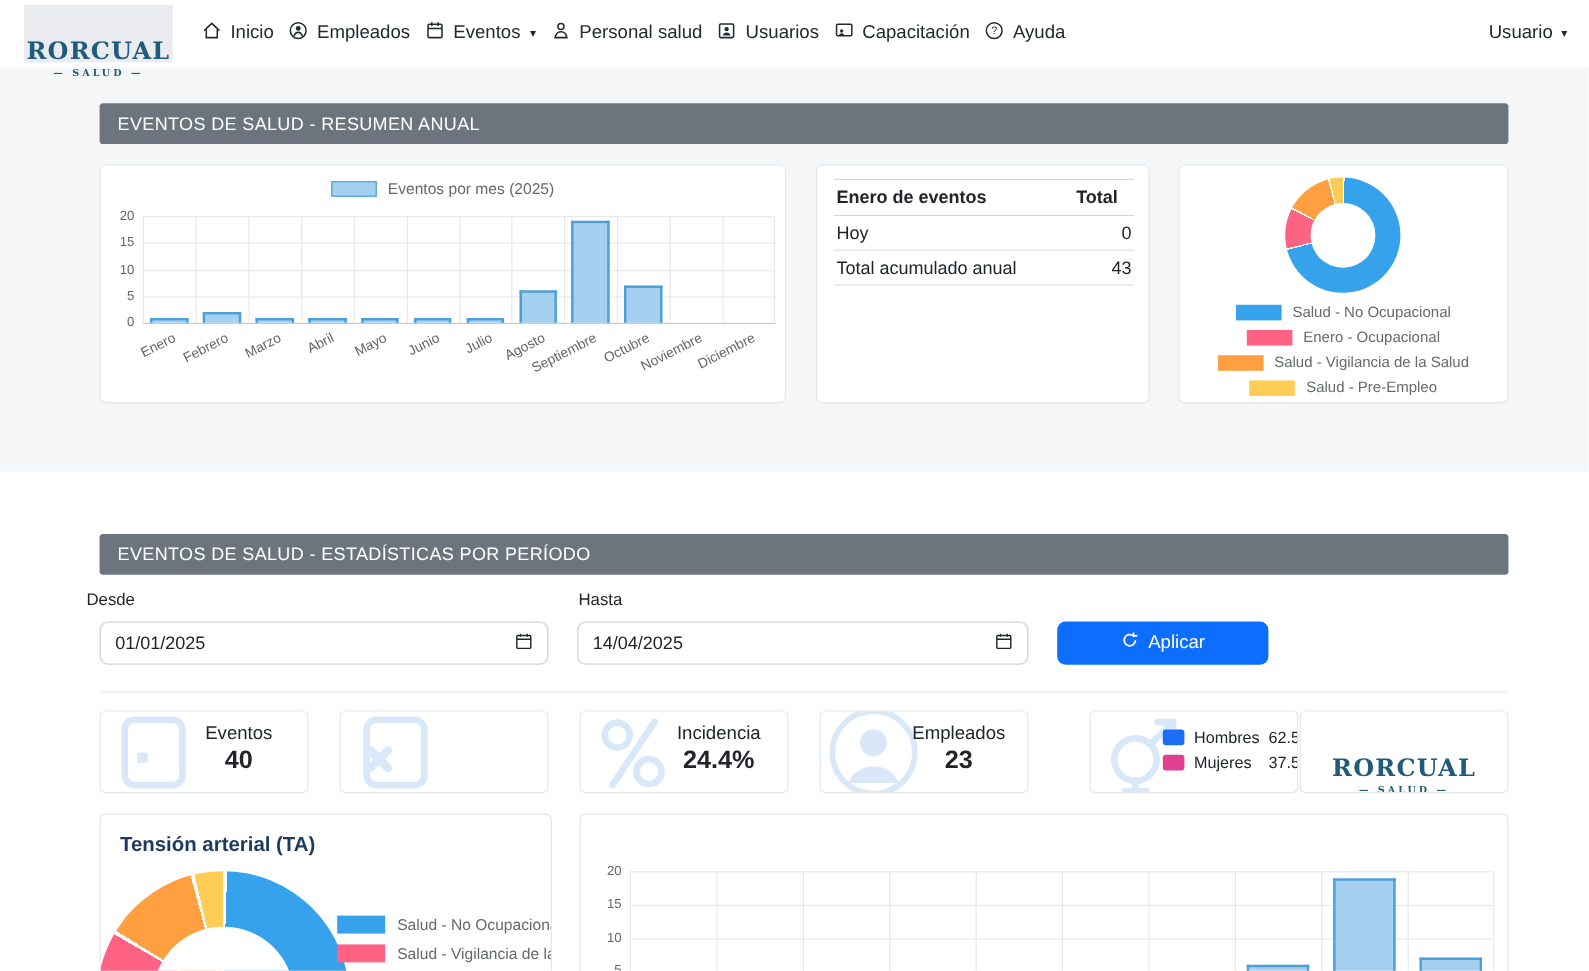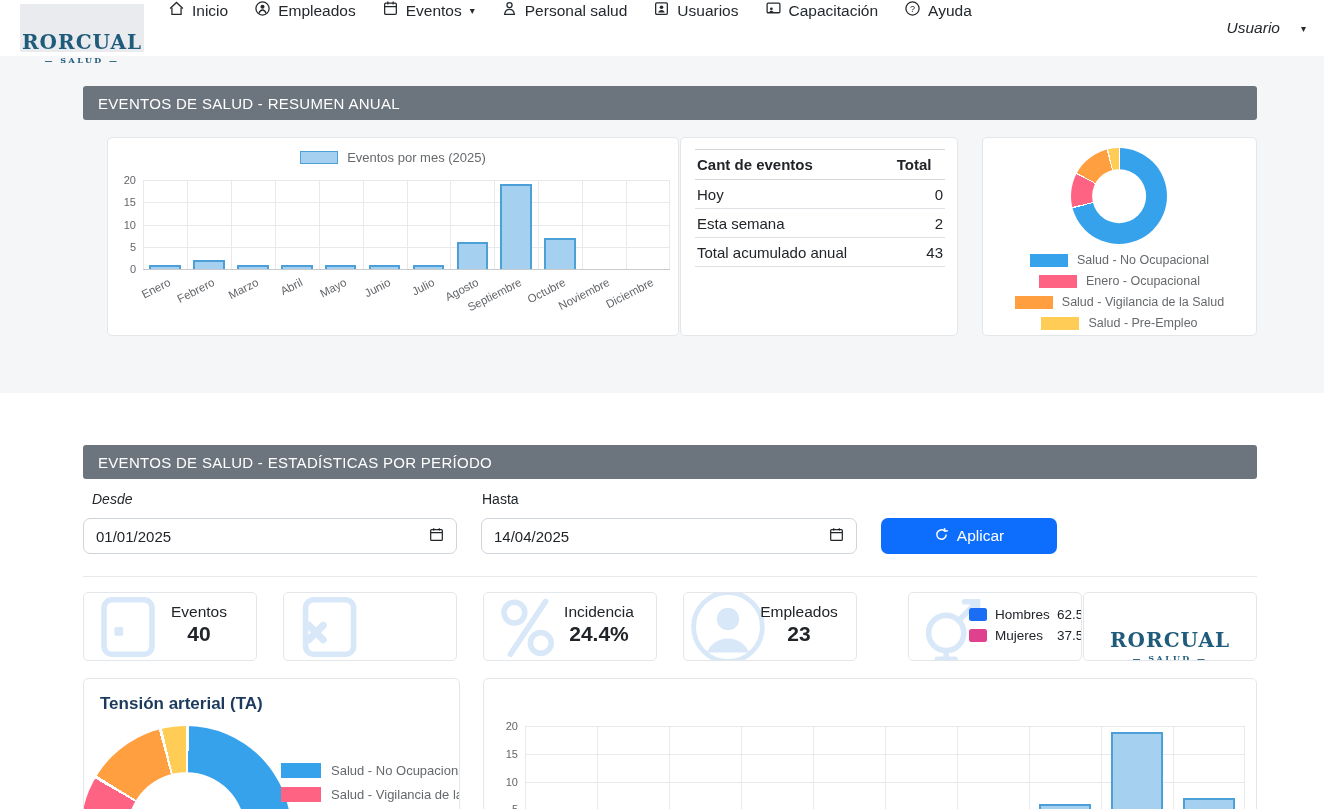--- a/index.html
+++ b/index.html
@@ -7,37 +7,37 @@
     font-family:"Liberation Sans","DejaVu Sans",sans-serif; color:#212529; position:relative; }
 
   
   .topbar { position:absolute; left:0; top:0; width:1324px; height:56px; background:#fff; z-index:5; }
   .brand { position:absolute; left:20px; top:4px; width:124px; height:48px; background:#e9ebee;
     display:flex; flex-direction:column; align-items:center; justify-content:center; }
   .brand-name { font-family:"DejaVu Serif","Liberation Serif",serif; font-weight:700; font-size:20px;
     color:#1f5b7a; letter-spacing:1px; line-height:1;margin-top:40px; }
   .brand-sub { font-family:"DejaVu Serif","Liberation Serif",serif; font-weight:700; font-size:8px;
     color:#1f5b7a; letter-spacing:2.5px; margin-top:3px; }
-  .nav-items { position:absolute; left:168px; top:0; height:56px; display:flex; align-items:flex-start; gap:26px; }
+  .nav-items { position:absolute; left:168px; top:0; height:56px; display:flex; align-items:center; gap:12px; }
   .nav-item { display:flex; align-items:center; gap:7px; font-size:15.5px; color:#24292e; cursor:pointer; white-space:nowrap; }
   .nav-item svg { width:17px; height:17px; flex:none; }
   .caret { font-size:10px; margin-left:1px; color:#24292e; }
-  .user-menu { position:absolute; right:18px; top:0; height:56px; display:flex; align-items:center; gap:20px;
-    font-size:15.5px; color:#24292e; cursor:pointer;font-style:italic; }
+  .user-menu { position:absolute; right:18px; top:0; height:56px; display:flex; align-items:center; gap:6px;
+    font-size:15.5px; color:#24292e; cursor:pointer; }
 
   
   .section-top { position:absolute; left:0; top:56px; width:1324px; height:337px; background:#f5f6f8; }
   .hdr { position:absolute; left:83px; width:1174px; height:34px; background:#6c757d; border-radius:3px;
     color:#fff; font-size:15px; letter-spacing:.3px; display:flex; align-items:center; padding-left:15px; }
   #hdr1 { top:86px; } #hdr2 { top:445px; }
 
   .card { position:absolute; background:#fff; border:1px solid #e4e7ea; border-radius:5px; }
 
   
-  #chart-card1 { left:83px; top:137px; width:572px; height:199px;margin-left:24px; }
+  #chart-card1 { left:83px; top:137px; width:572px; height:199px; }
   #table-card  { left:680px; top:137px; width:278px; height:199px; }
   #donut-card1 { left:982px; top:137px; width:275px; height:199px; }
 
   .chart-legend { position:absolute; left:0; right:0; display:flex; justify-content:center; align-items:center;
     gap:9px; font-size:13px; color:#66696c; }
   #chart-card1 .chart-legend { top:12px; }
   #chart-card2 .chart-legend { top:20px; }
   .legend-swatch { width:38px; height:13px; border:1.5px solid transparent; flex:none; }
 
   .plot { position:absolute; border-bottom:1px solid #c8cbce; }
@@ -59,21 +59,21 @@
   .donut .hole { position:absolute; left:50%; top:50%; width:56%; height:56%; transform:translate(-50%,-50%);
     background:#fff; border-radius:50%; }
   #donut1 { left:88px; top:10px; width:96px; height:96px; }
   .donut-legend { position:absolute; left:0; right:0; top:115px; display:flex; flex-direction:column;
     gap:7px; align-items:center; font-size:12.5px; color:#66696c; }
   .donut-legend-row { display:flex; align-items:center; gap:9px; }
   .donut-legend-row .legend-swatch { border:none; height:13px; }
 
   
   .field-label { position:absolute; font-size:14px; color:#212529; }
-  #lbl-desde { left:92px; top:491px;font-style:italic; } #lbl-hasta { left:482px; top:491px; }
+  #lbl-desde { left:72px; top:491px; } #lbl-hasta { left:482px; top:491px; }
   .date-box { position:absolute; top:518px; height:36px; background:#fff; border:1px solid #ced4da; border-radius:7px;
     display:flex; align-items:center; justify-content:space-between; padding:0 12px; font-size:15px; cursor:text; }
   #date-desde { left:83px; width:374px; } #date-hasta { left:481px; width:376px; }
   #btn-aplicar { position:absolute; left:881px; top:518px; width:176px; height:36px; background:#0d6efd; color:#fff;
     border:none; border-radius:7px; font-size:15.5px; font-family:inherit; display:flex; align-items:center;
     justify-content:center; gap:8px; cursor:pointer; }
   .divider { position:absolute; left:83px; width:1174px; top:576px; border-top:1px solid #e8e9eb; }
 
   .stat-card { top:592px; width:174px; height:69px; overflow:hidden; }
   .stat-icon { position:absolute; left:4px; top:-6px; width:80px; height:80px; color:#d9e8f8; }
@@ -222,32 +222,28 @@
       <div class="xlab" style="left: 419.404px; top: 96px;">Octubre</div>
       <div class="xlab" style="left: 463.321px; top: 96px;">Noviembre</div>
       <div class="xlab" style="left: 507.238px; top: 96px;">Diciembre</div>
     </div>
 </div>
 
 <div class="card" id="table-card">
   <table class="sum-table">
     <thead>
       <tr>
-        <th>Cant de eventos</th>
+        <th>Enero de eventos</th>
         <th class="num">Total</th>
       </tr>
     </thead>
     <tbody>
       <tr>
         <td>Hoy</td>
         <td class="num">0</td>
-      </tr>
-      <tr>
-        <td>Esta semana</td>
-        <td class="num">2</td>
       </tr>
       <tr>
         <td>Total acumulado anual</td>
         <td class="num">43</td>
       </tr>
     </tbody>
   </table>
 </div>
 
 <div class="card" id="donut-card1">

